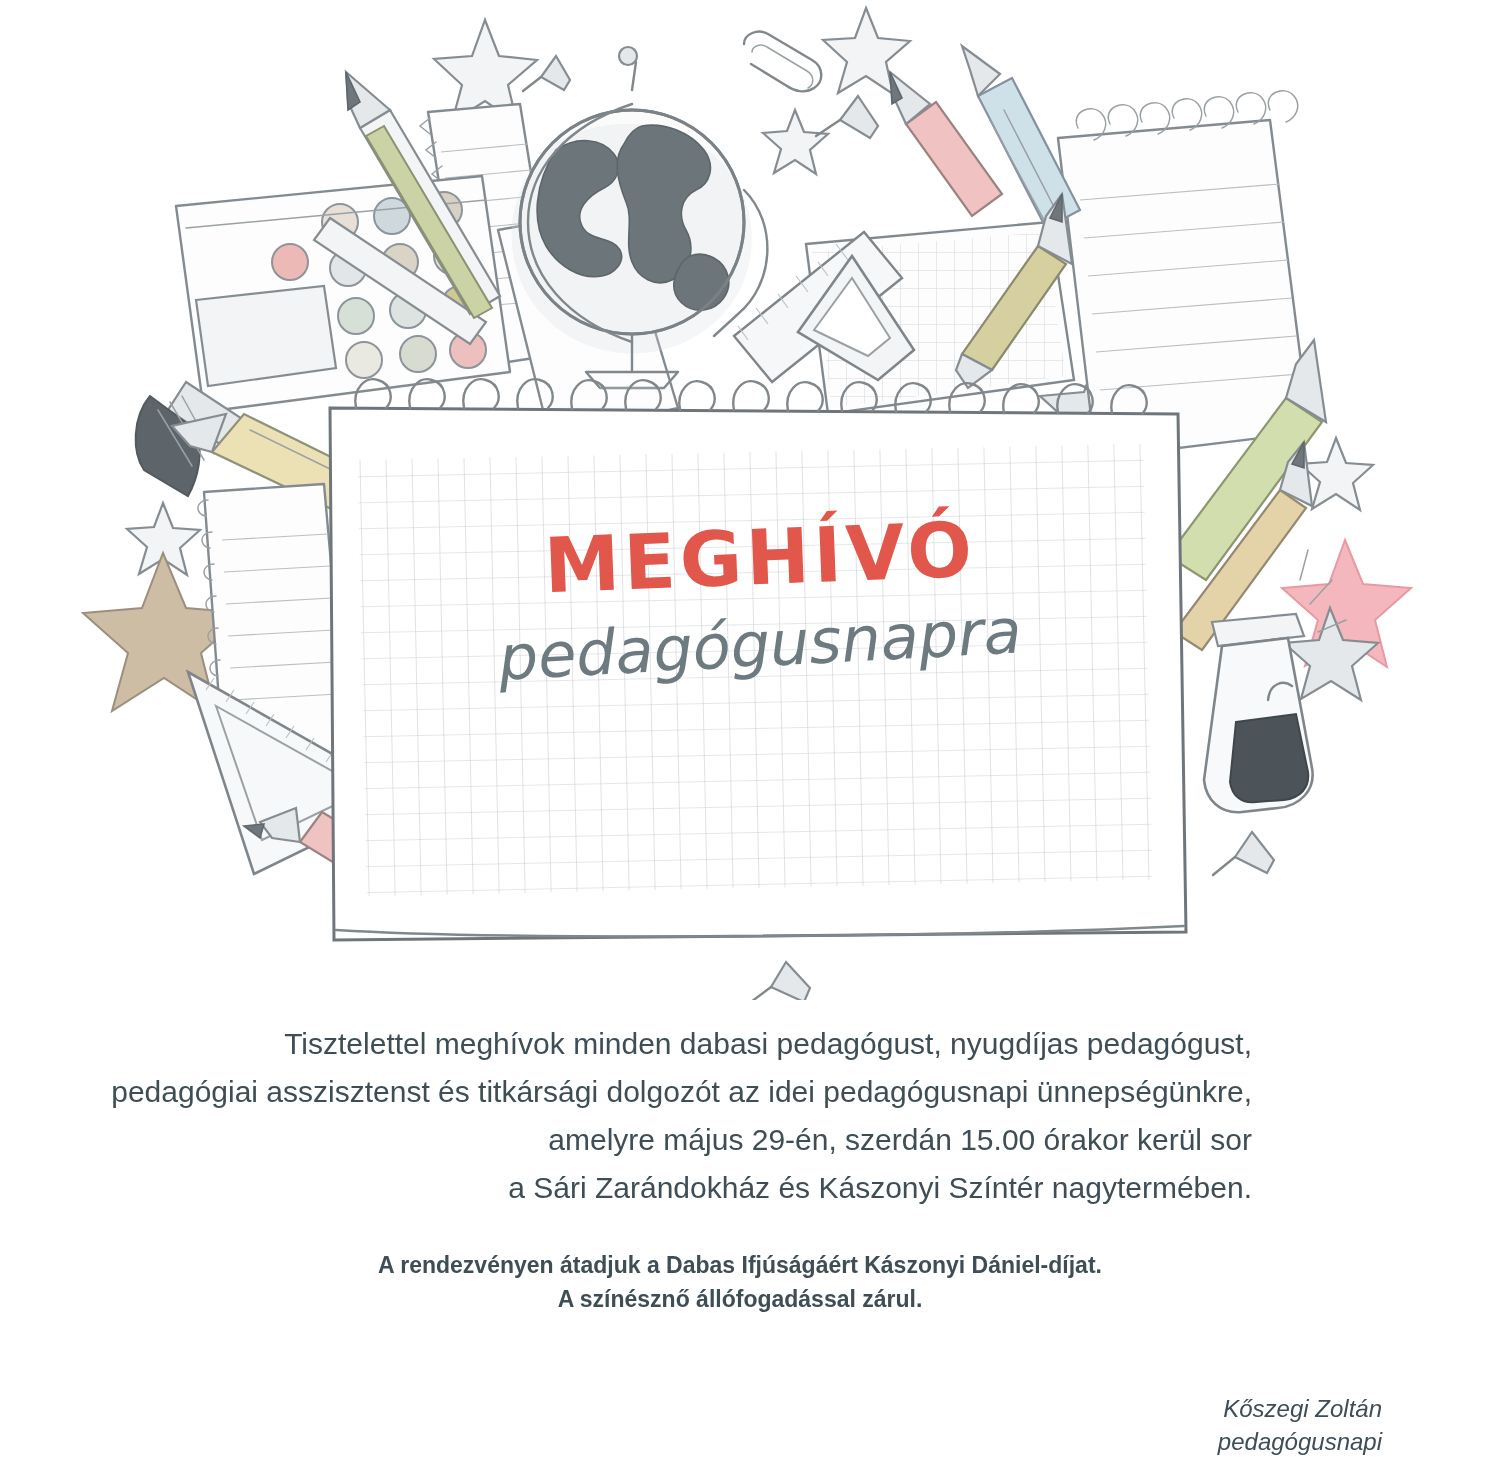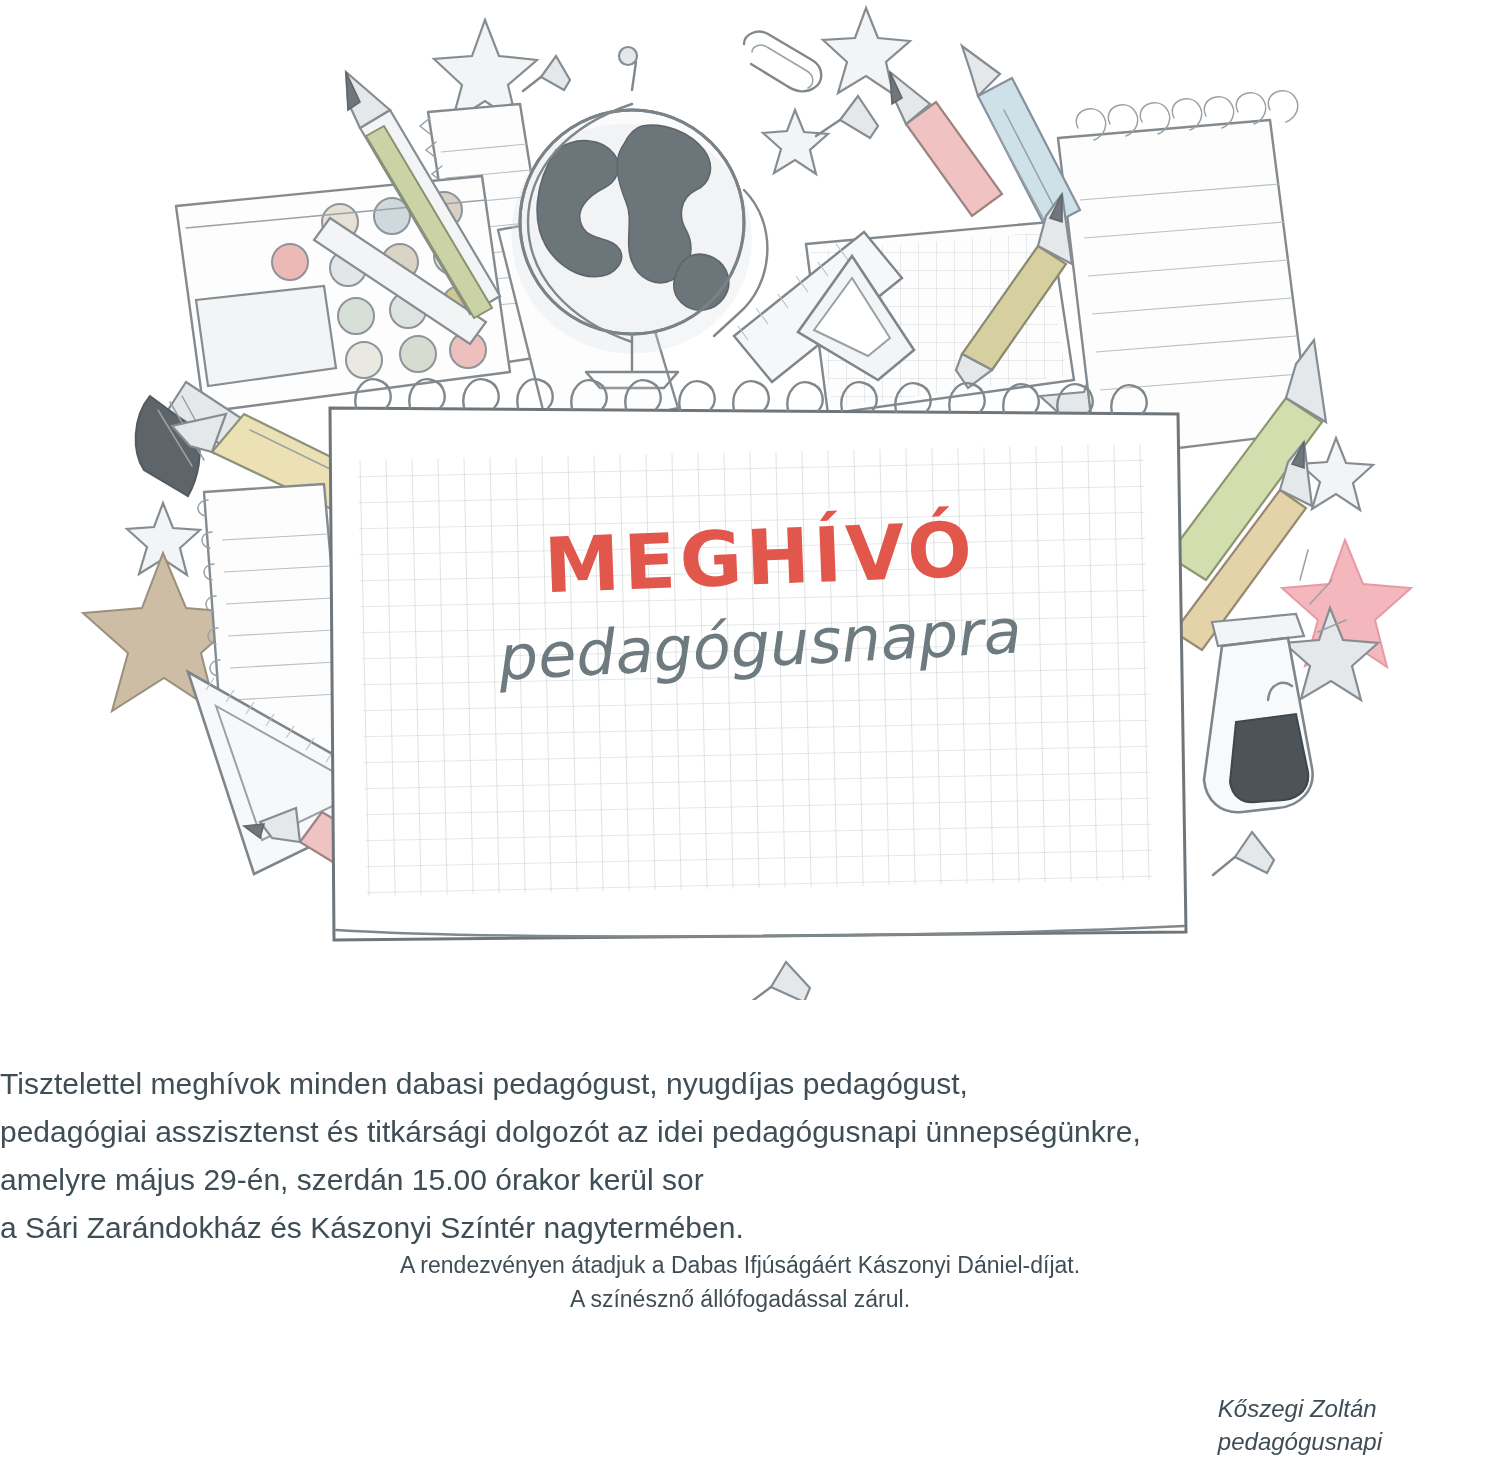--- a/index.html
+++ b/index.html
@@ -54,50 +54,51 @@
     transform: rotate(-3deg);
     margin: 18px 0 0 0;
     line-height: 1;
     font-style: italic;
   }
 
   
   .body-copy {
     position: absolute;
     left: 0;
-    top: 1060px;
+    top: 1020px;
     width: 1252px;
-    text-align: left;
+    text-align: right;
   }
   .body-copy p {
     margin: 0;
     font-size: 30px;
     line-height: 48px;
     color: #3f4d55;
     font-family: "Liberation Sans", sans-serif;
     font-weight: 300;
   }
   .secondary {
     position: absolute;
     left: 0;
     top: 1248px;
     width: 1480px;
     text-align: center;
+    font-weight: bold;
   }
   .secondary p {
     margin: 0;
     font-size: 23px;
     line-height: 34px;
     color: #3f4d55;
   }
   .signature {
     position: absolute;
     right: 118px;
     top: 1392px;
-    text-align: left;
+    text-align: right;
     font-style: italic;
     font-size: 24px;
     line-height: 33px;
     color: #3f4d55;
   }
 </style>
 </head>
 <body>
 
 <div class="illustration">

